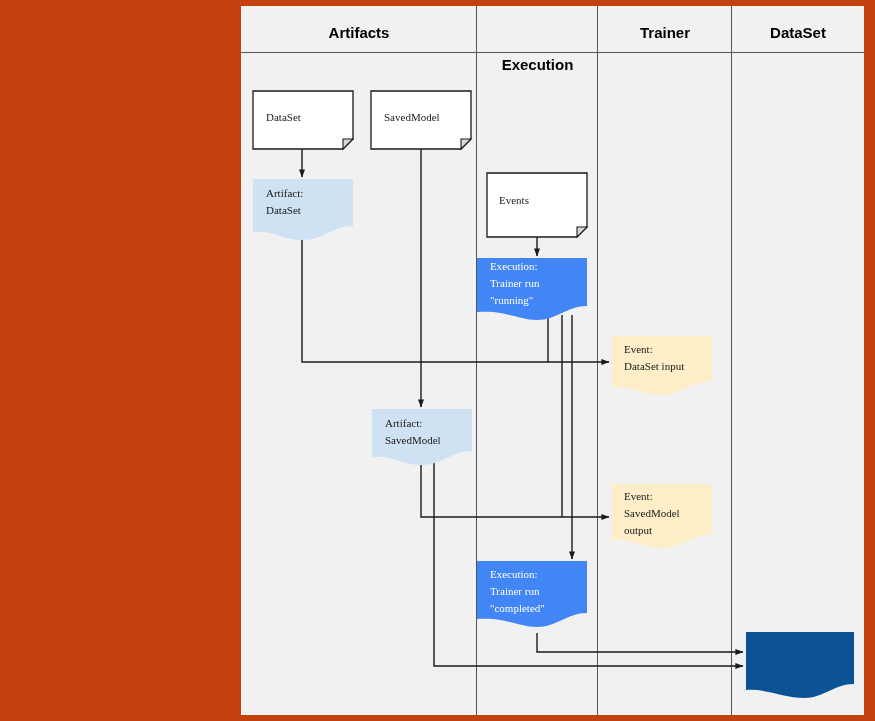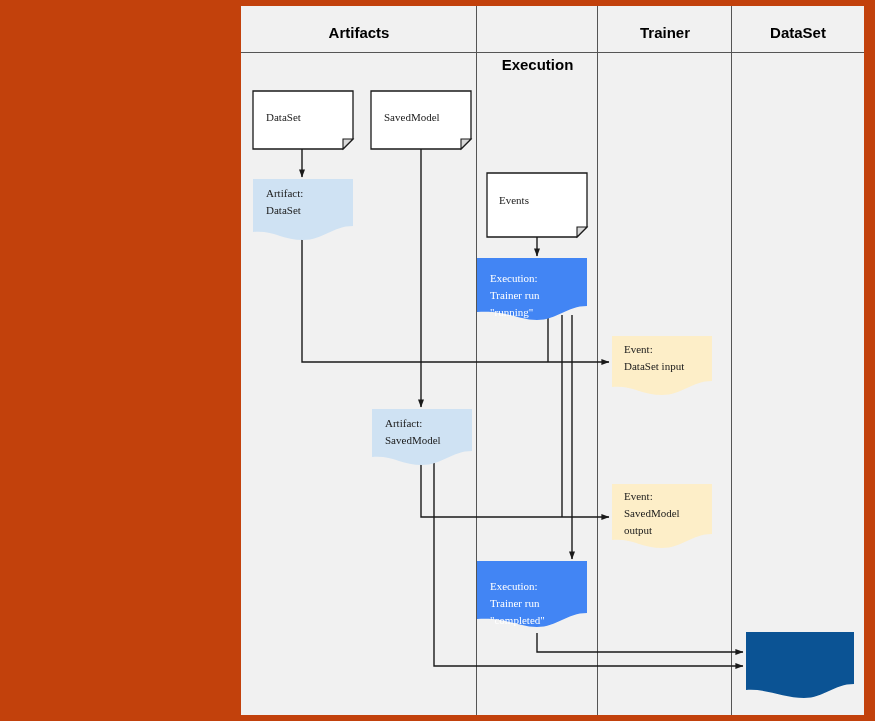--- a/index.html
+++ b/index.html
@@ -51,21 +51,21 @@
 
   .node-label {
     position: absolute;
     font-size: 11px;
     line-height: 17px;
     font-family: Liberation Serif, serif;
     white-space: pre-line;
     pointer-events: none;
   }
   .label-dark { color: #1a1a1a; }
-  .label-light { color: #ffffff; margin-top: 12px; }
+  .label-light { color: #ffffff; }
 </style>
 </head>
 <body>
 
 <div id="stage">
 
   <div id="canvas">
 
     <svg id="svg-layer" viewBox="0 0 623 709" xmlns="http://www.w3.org/2000/svg">
 

